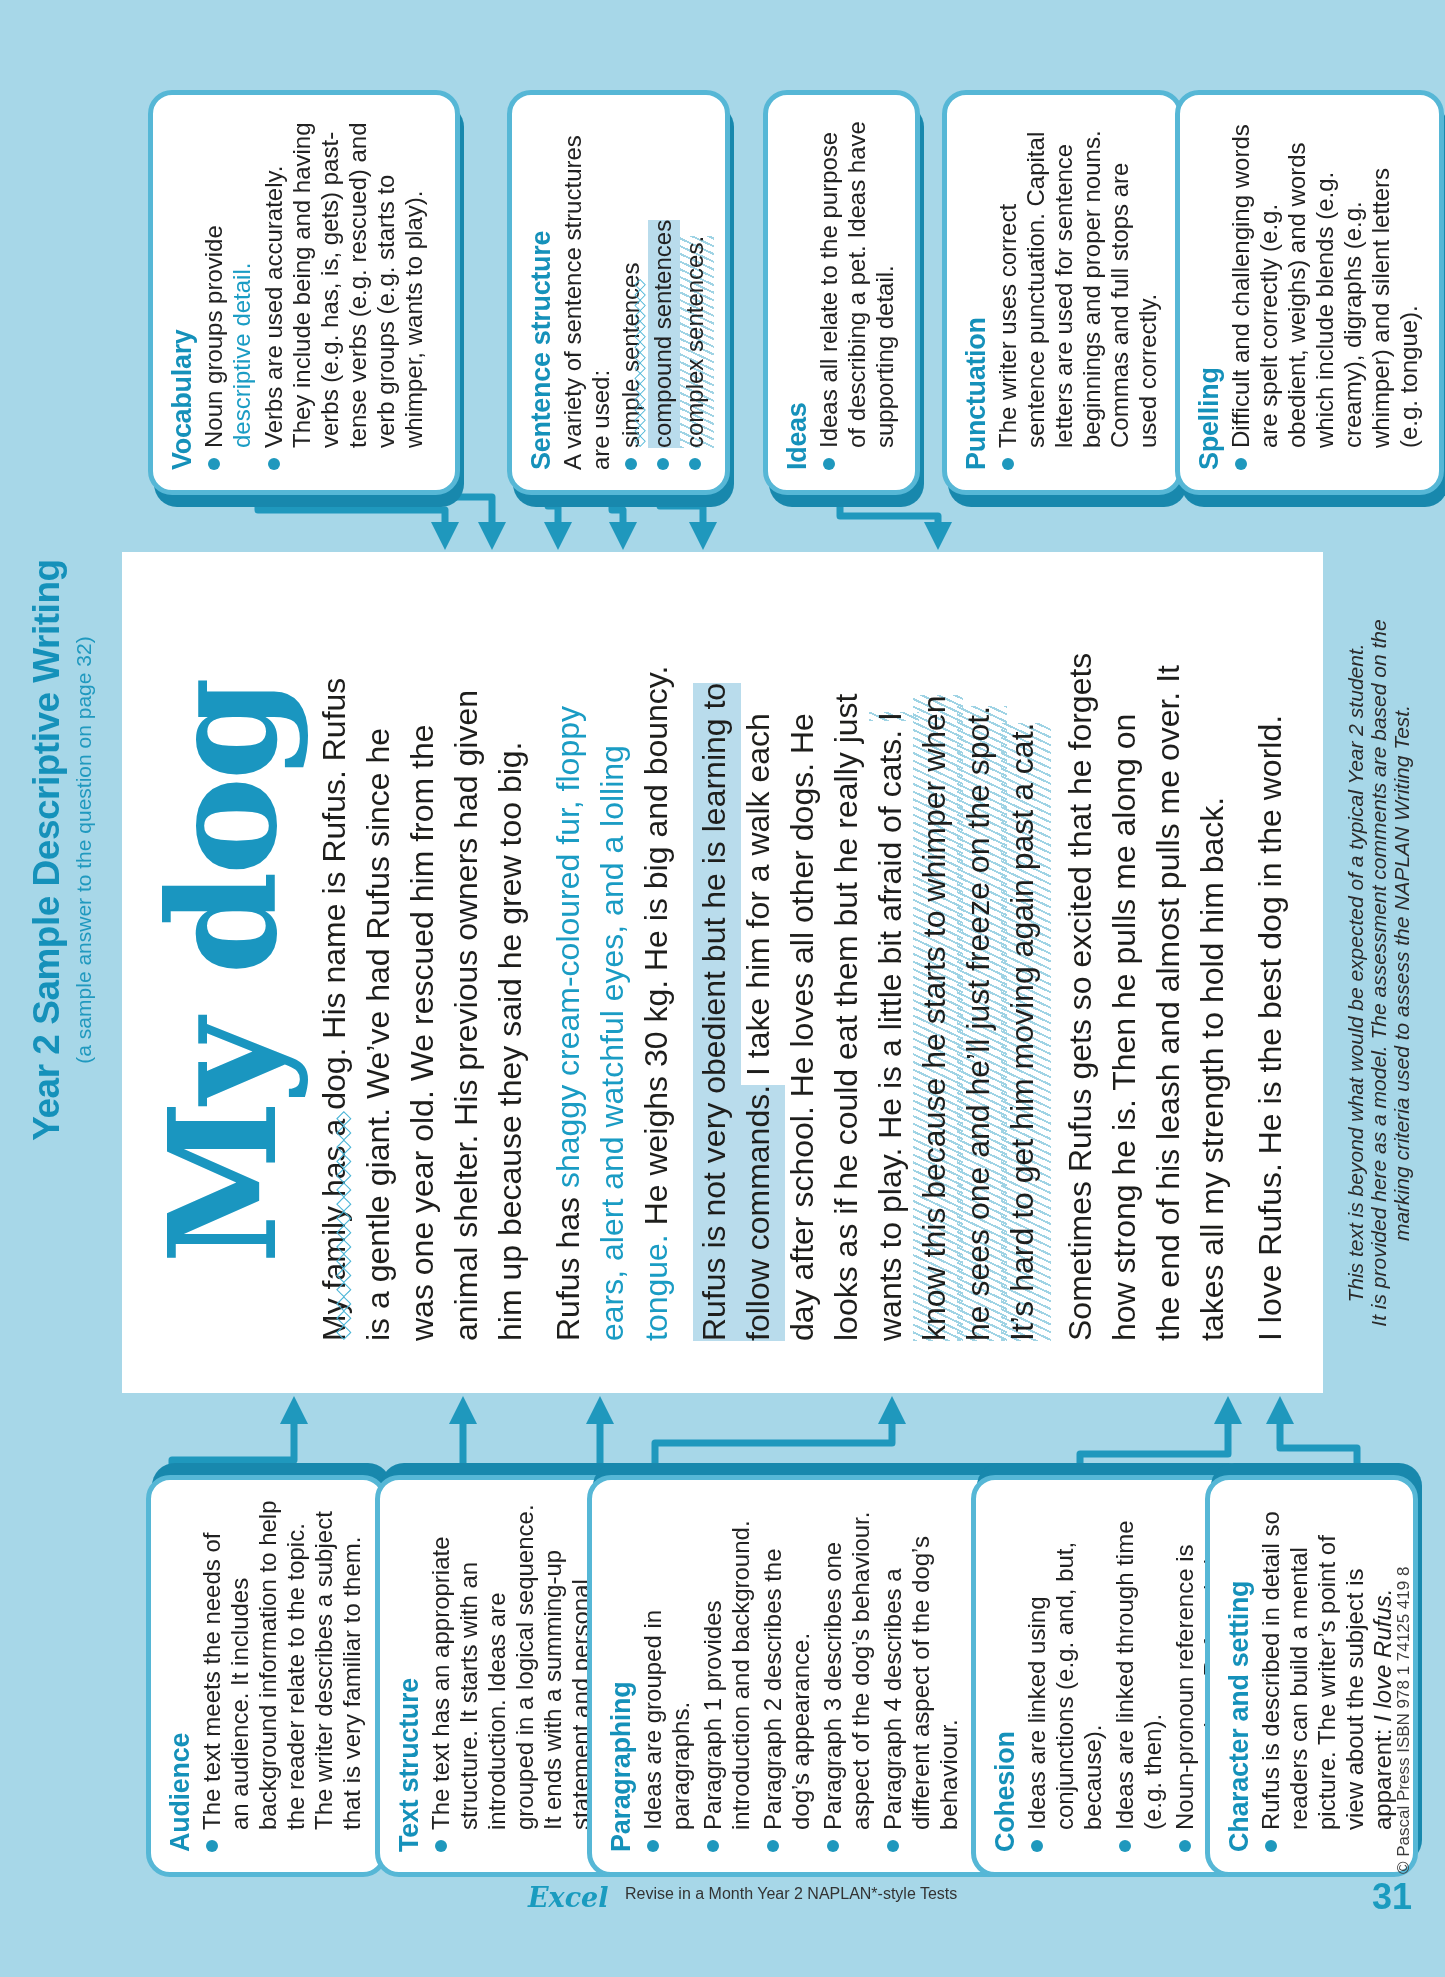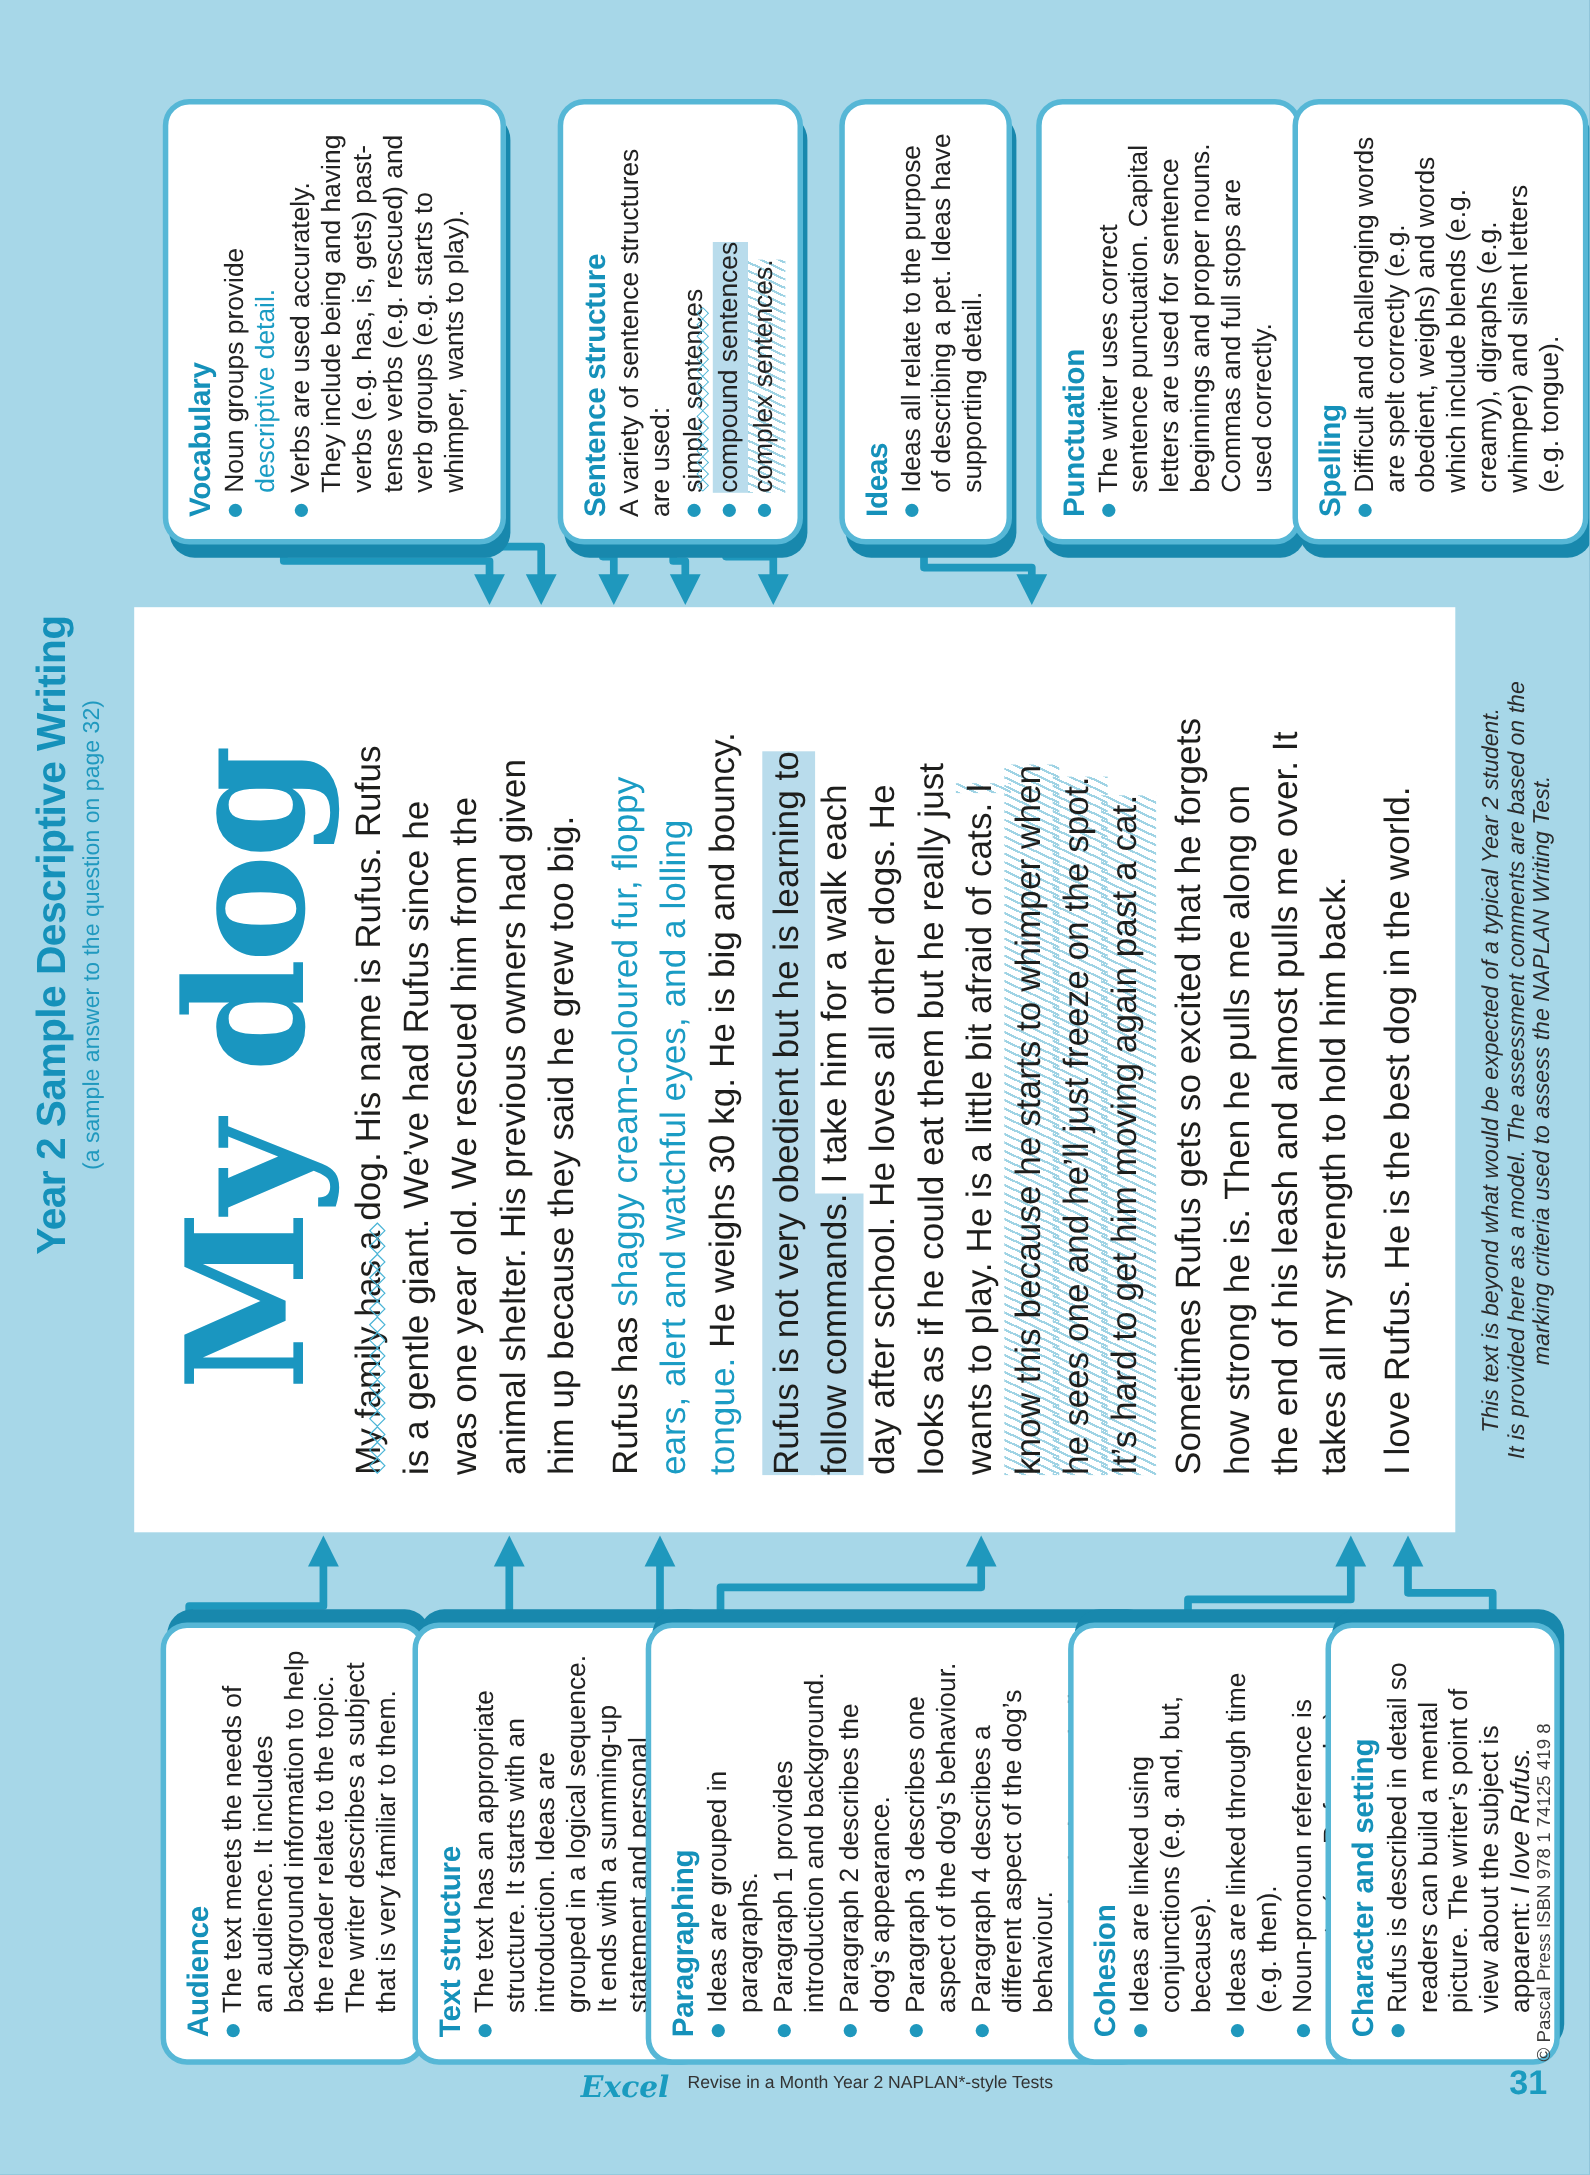--- a/index.html
+++ b/index.html
@@ -50,21 +50,21 @@
   .abox .seg.hatch{padding:1px 0 6px;}
   
   .note{position:absolute;left:587px;top:1344px;width:740px;text-align:center;z-index:1;
         font-size:21px;line-height:23px;font-style:italic;color:#2b2b2b;}
   .copyright{position:absolute;left:56px;top:1394px;font-size:17px;color:#3c3c3c;z-index:1;}
   
   .footer{position:absolute;left:0;top:1876px;width:1307px;height:50px;z-index:2;}
   .brand{position:absolute;left:528px;top:6px;font-family:"DejaVu Serif",serif;
          font-weight:bold;font-style:italic;font-size:27px;color:#1a9bbf;}
   .series{position:absolute;left:625px;top:9px;font-size:16px;color:#333;}
-  .pagenum{position:absolute;left:1372px;top:0;font-size:31px;font-weight:bold;color:#1a9bbf;text-align:center;}
+  .pagenum{position:absolute;left:1372px;top:0;font-size:36px;font-weight:bold;color:#1a9bbf;text-align:center;}
 </style>
 </head>
 <body>
 
 <div class="page">
   <div class="rotated">
 
     <svg class="connectors" width="1930" height="1445" viewBox="0 0 1930 1445">
       <g stroke="#1f98bd" stroke-width="7" fill="none" stroke-linejoin="round">
         <path d="M1448 258 H1420 V445 H1406"></path>

